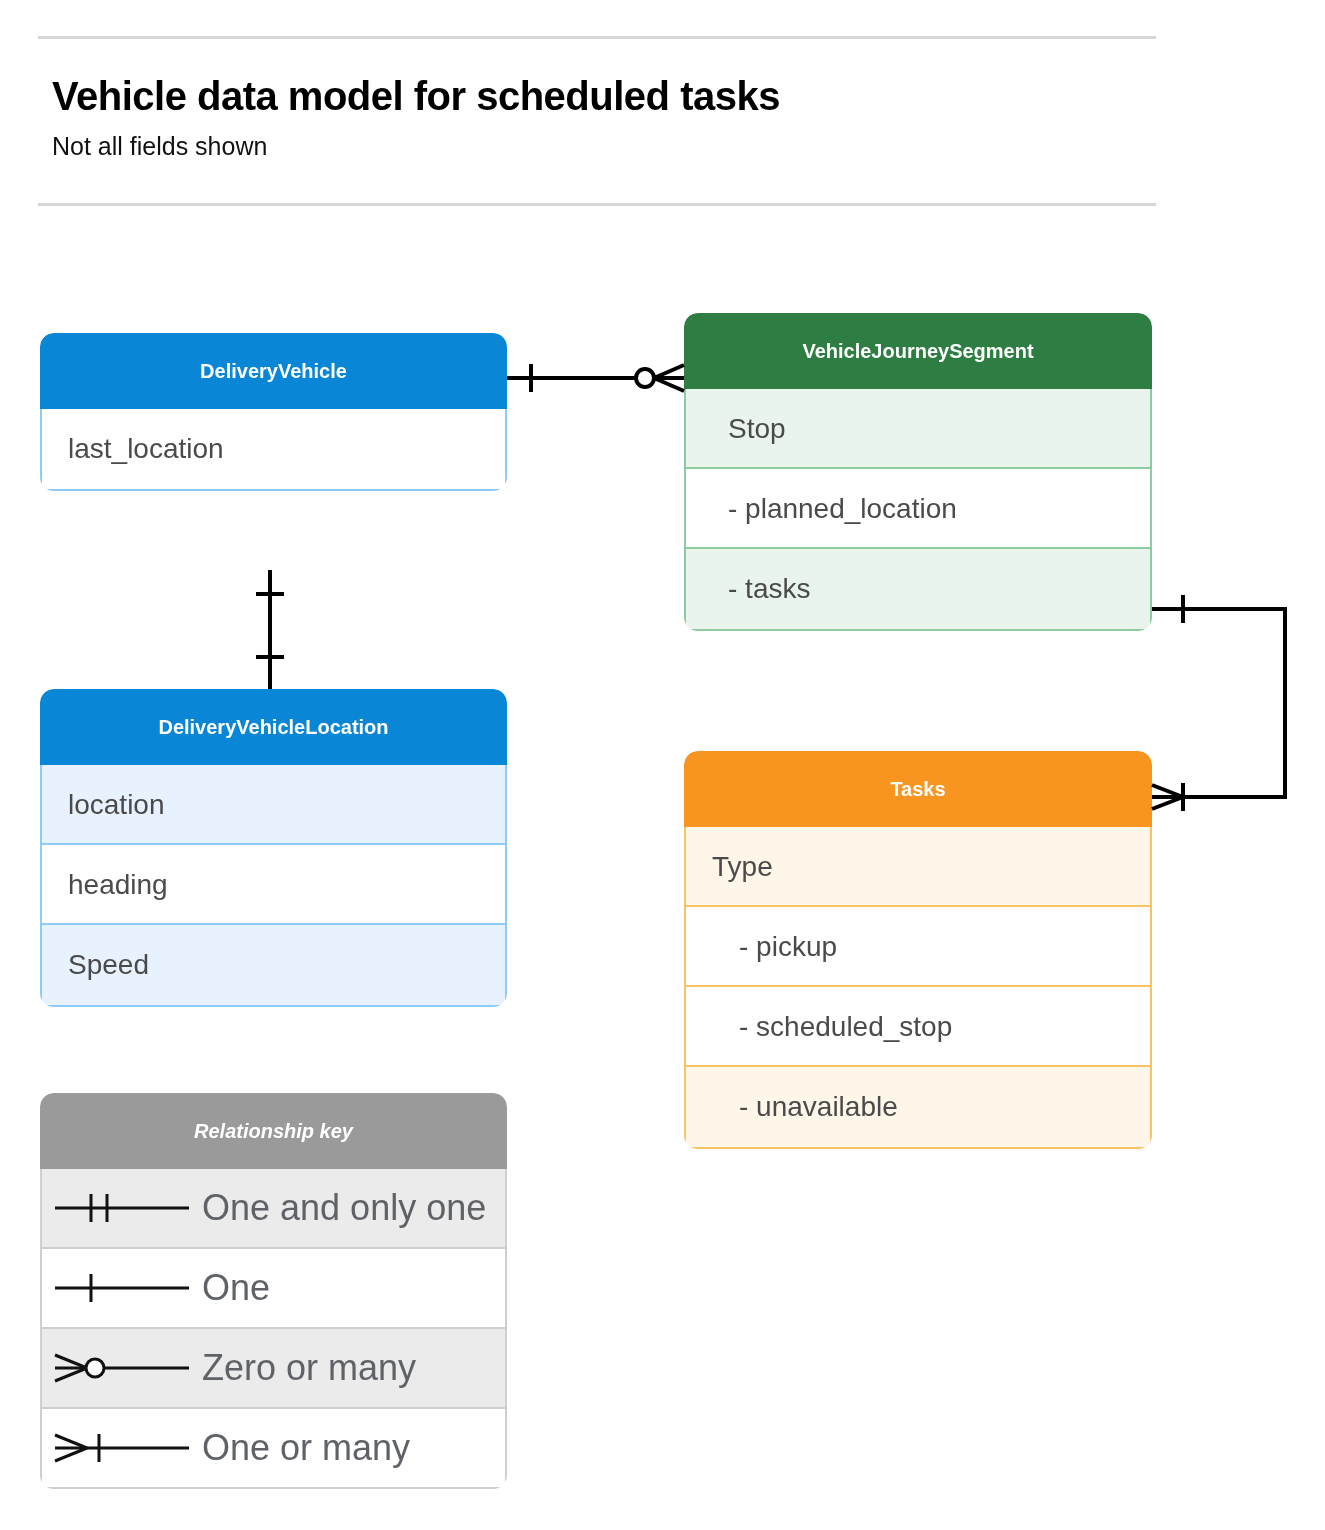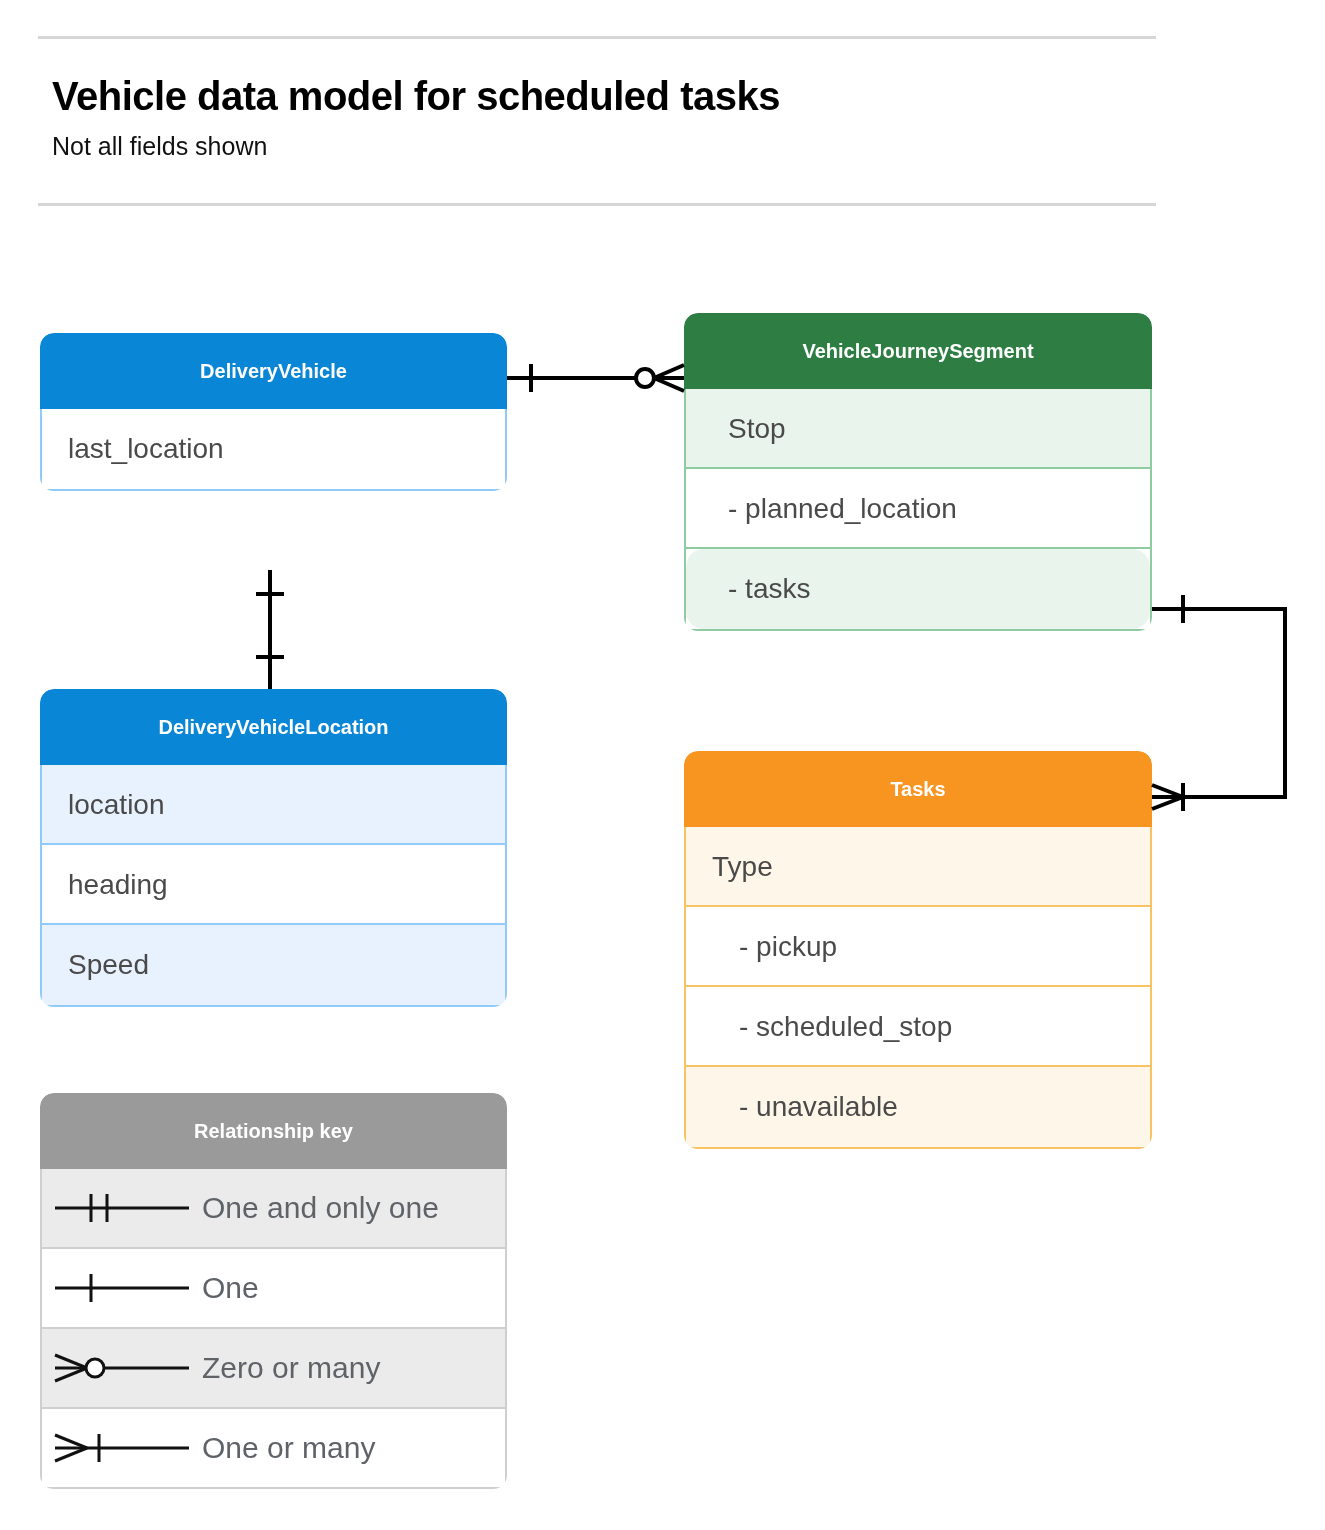--- a/index.html
+++ b/index.html
@@ -86,21 +86,21 @@
   .blue .row           { border-bottom: 2px solid #90caf9; background: #ffffff; }
   .blue .row.alt       { background: #e8f1fe; }
   .blue .row:last-child{ border-bottom: none; }
 
   
   .green .entity-header { background: #2e7d43; }
   .green .entity-rows   { border: 2px solid #8fcba1; border-top: none;
                           border-radius: 0 0 6px 6px; }
   .green .row           { border-bottom: 2px solid #8fcba1; background: #ffffff; padding-left: 42px; }
   .green .row.alt       { background: #e9f4ec; }
-  .green .row:last-child{ border-bottom: none; border-radius: 18px; }
+  .green .row:last-child{ border-bottom: none; }
 
   
   .orange .entity-header { background: #f89520; }
   .orange .entity-rows   { border: 2px solid #f8c364; border-top: none;
                            border-radius: 0 0 6px 6px; }
   .orange .row           { border-bottom: 2px solid #f8c364; background: #ffffff; }
   .orange .row.alt       { background: #fef6e8; }
   .orange .row:last-child{ border-bottom: none; }
 
   
@@ -111,21 +111,21 @@
 
   
   #legend {
     position: absolute;
     left: 40px;
     top: 1093px;
     width: 467px;
     border-radius: 14px;
     overflow: hidden;
   }
-  #legend .entity-header { background: #9a9a9a; }
+  #legend .entity-header { background: #9a9a9a; font-style: italic; }
   #legend .legend-rows {
     border: 2px solid #cfcfcf;
     border-top: none;
     border-radius: 0 0 6px 6px;
   }
   .legend-row {
     height: 78px;
     display: flex;
     align-items: center;
     border-bottom: 2px solid #cfcfcf;
@@ -134,21 +134,21 @@
   .legend-row.alt { background: #ebebeb; }
   .legend-row:last-child { border-bottom: none; }
   .legend-symbol {
     width: 160px;
     flex: 0 0 160px;
     display: flex;
     align-items: center;
     justify-content: center;
   }
   .legend-label {
-    font-size: 30px;
+    font-size: 36px;
     color: #5f6368;
     white-space: nowrap;
   }
 
   
   #connectors {
     position: absolute;
     left: 0; top: 0;
     width: 1325px; height: 1530px;
     pointer-events: none;

